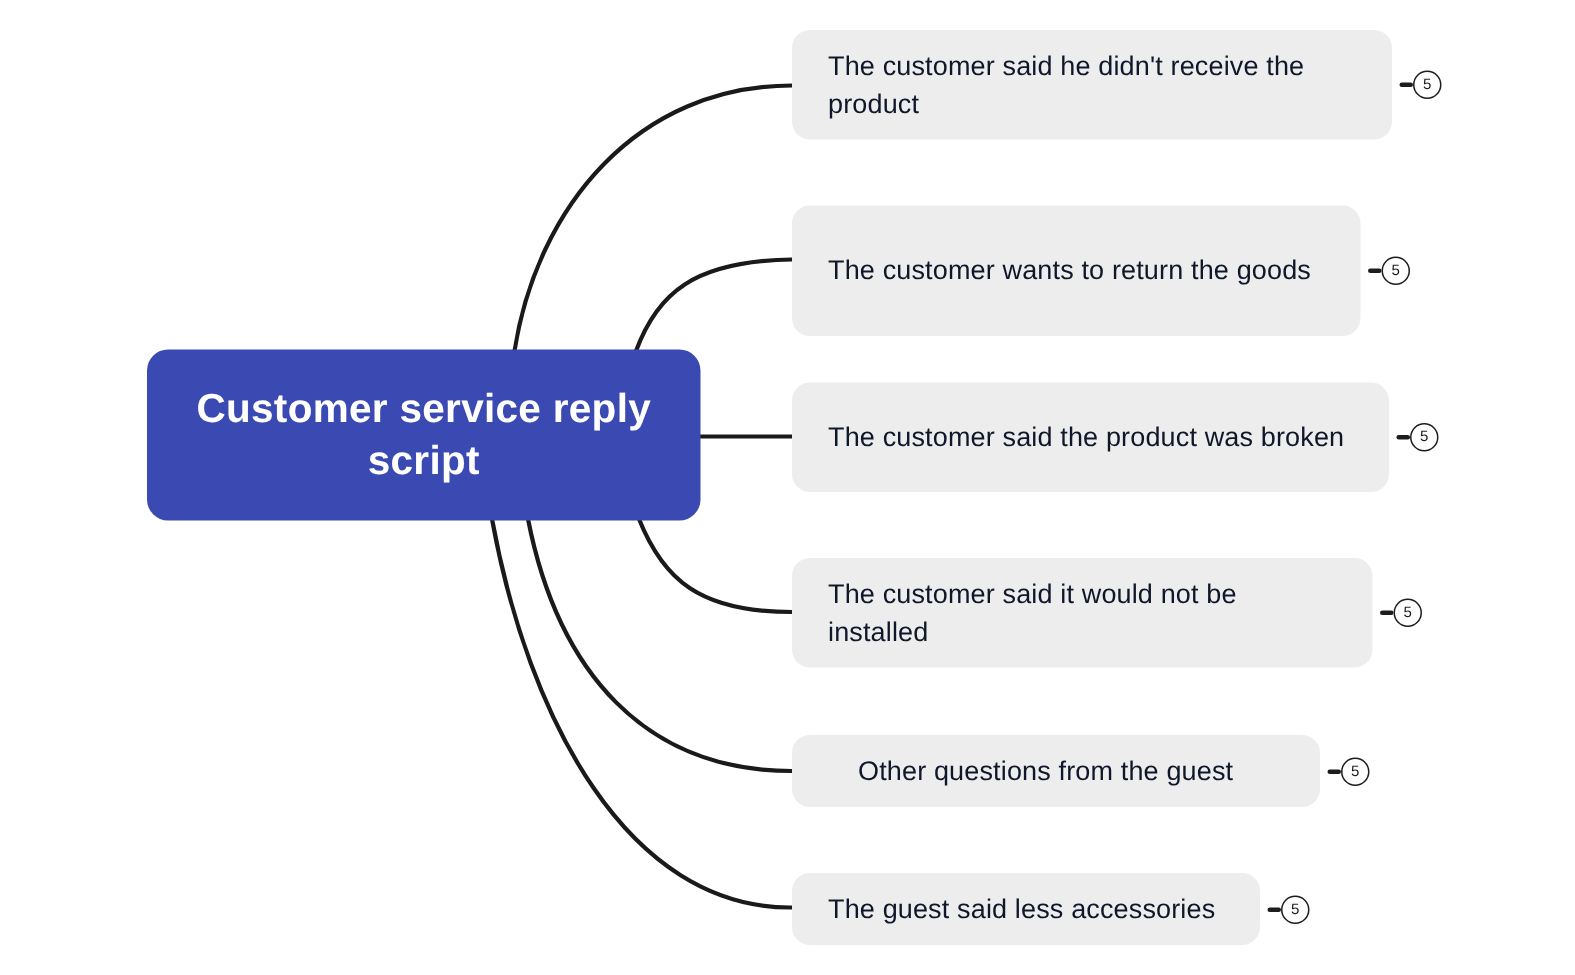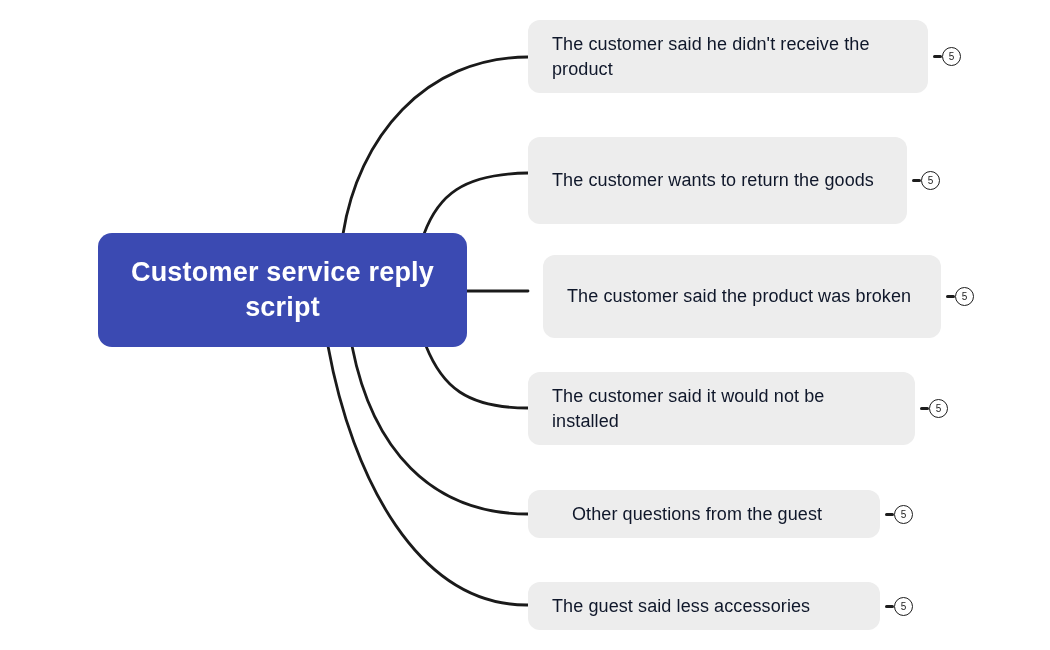--- a/index.html
+++ b/index.html
@@ -35,24 +35,24 @@
   }
   .branch .badge{
     width:19px;height:19px;border-radius:50%;flex:0 0 auto;
     border:1.6px solid #1d1d1d;background:#ffffff;box-sizing:border-box;
     display:flex;align-items:center;justify-content:center;
     font-size:10px;color:#1d1d1d;cursor:pointer;
   }
   
   .b0{left:528px;top:20px;}  .b0 .box{width:400px;height:73px;}
   .b1{left:528px;top:137px;} .b1 .box{width:379px;height:87px;}
-  .b2{left:528px;top:255px;} .b2 .box{width:398px;height:83px;margin-left:15px;}
+  .b2{left:528px;top:255px;} .b2 .box{width:398px;height:73px;}
   .b3{528px} .b3{left:528px;top:372px;} .b3 .box{width:387px;height:73px;}
   .b4{left:528px;top:490px;} .b4 .box{width:352px;height:48px;padding-left:44px;}
-  .b5{left:528px;top:582px;} .b5 .box{width:352px;height:48px;}
+  .b5{left:528px;top:582px;} .b5 .box{width:312px;height:48px;}
 </style>
 </head>
 <body>
 
 <div id="canvas">
 
   <svg class="connectors" width="1050" height="650" viewBox="0 0 1050 650">
     <g fill="none" stroke="#1a1a1a" stroke-width="2.8" stroke-linecap="round">
       <path d="M343,234 C358,138 425,57 528,57"></path>
       <path d="M424,234 C438,196 462,174 528,173"></path>

